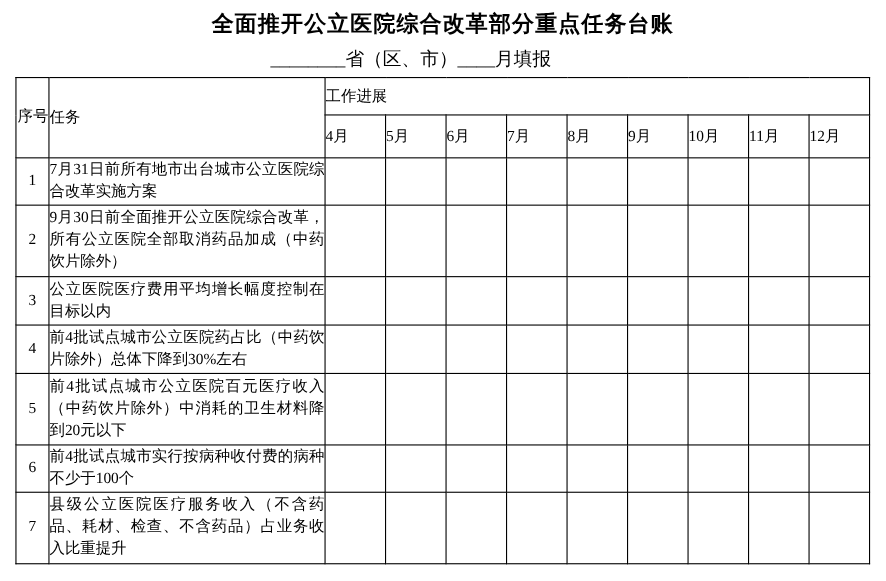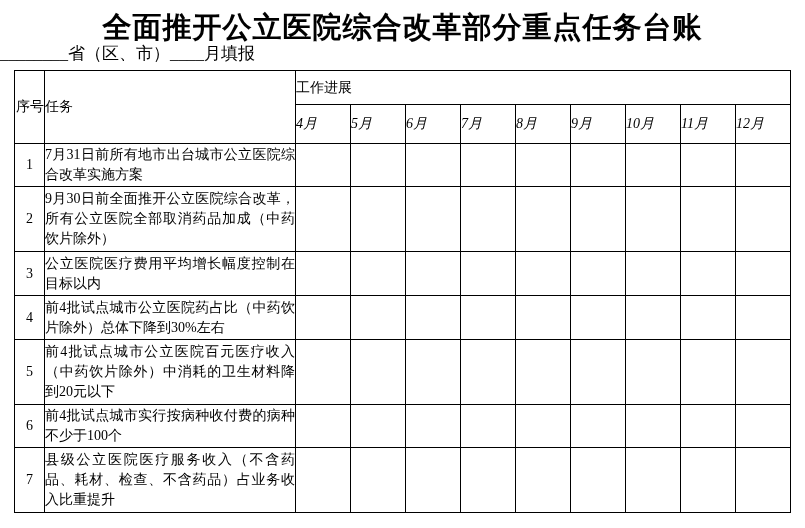--- a/index.html
+++ b/index.html
@@ -14,31 +14,31 @@
     overflow: hidden;
     font-family: "Liberation Serif", "DejaVu Serif", serif;
     color: #000000;
   }
   .doc-title {
     position: absolute;
     top: 8px;
     left: 0;
     width: 805px;
     text-align: center;
-    font-size: 29px;
+    font-size: 20px;
     font-weight: bold;
     letter-spacing: 1px;
     margin: 0;
   }
   .doc-subtitle {
     position: absolute;
     top: 42px;
     left: 0;
     width: 747px;
-    text-align: left;
+    text-align: center;
     font-size: 17px;
     margin: 0;
   }
   table.ledger {
     position: absolute;
     left: 14px;
     top: 70px;
     width: 776px;
     border-collapse: collapse;
     table-layout: fixed;
@@ -57,21 +57,21 @@
     line-height: 26px;
     padding: 0 2px;
     text-align: right;
     vertical-align: middle;
   }
   th.task-hd, th.progress-hd, th.month-hd {
     text-align: left;
     vertical-align: middle;
   }
   tr.hd-row-1 { height: 34px; }
-  tr.hd-row-2 { height: 39px; font-style: italic; }
+  tr.hd-row-2 { height: 39px; }
   td.serial-cell {
     text-align: center;
     vertical-align: middle;
     font-size: 14px;
   }
   td.task-cell {
     text-align: justify;
     vertical-align: middle;
     word-break: break-all;
     line-height: 20px;

